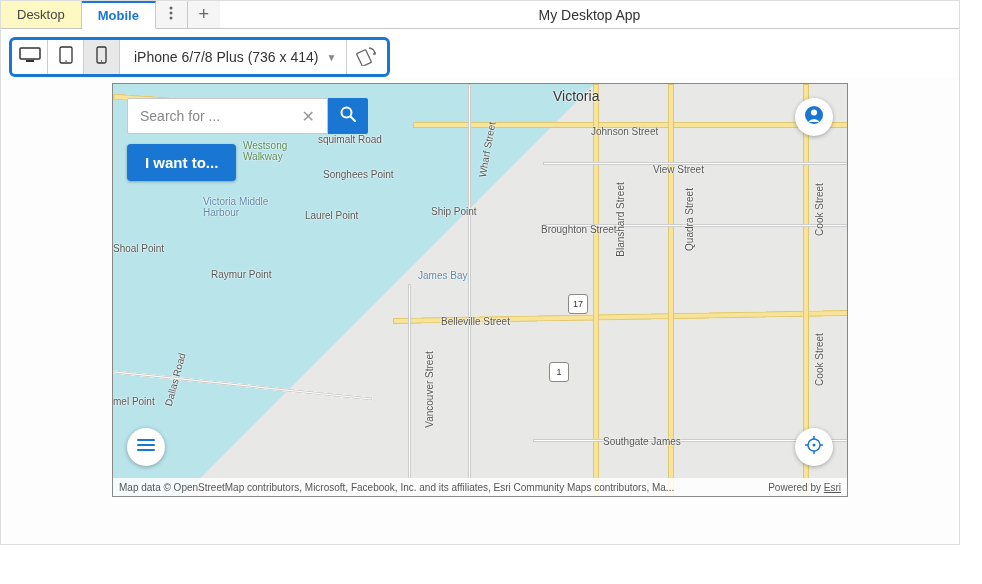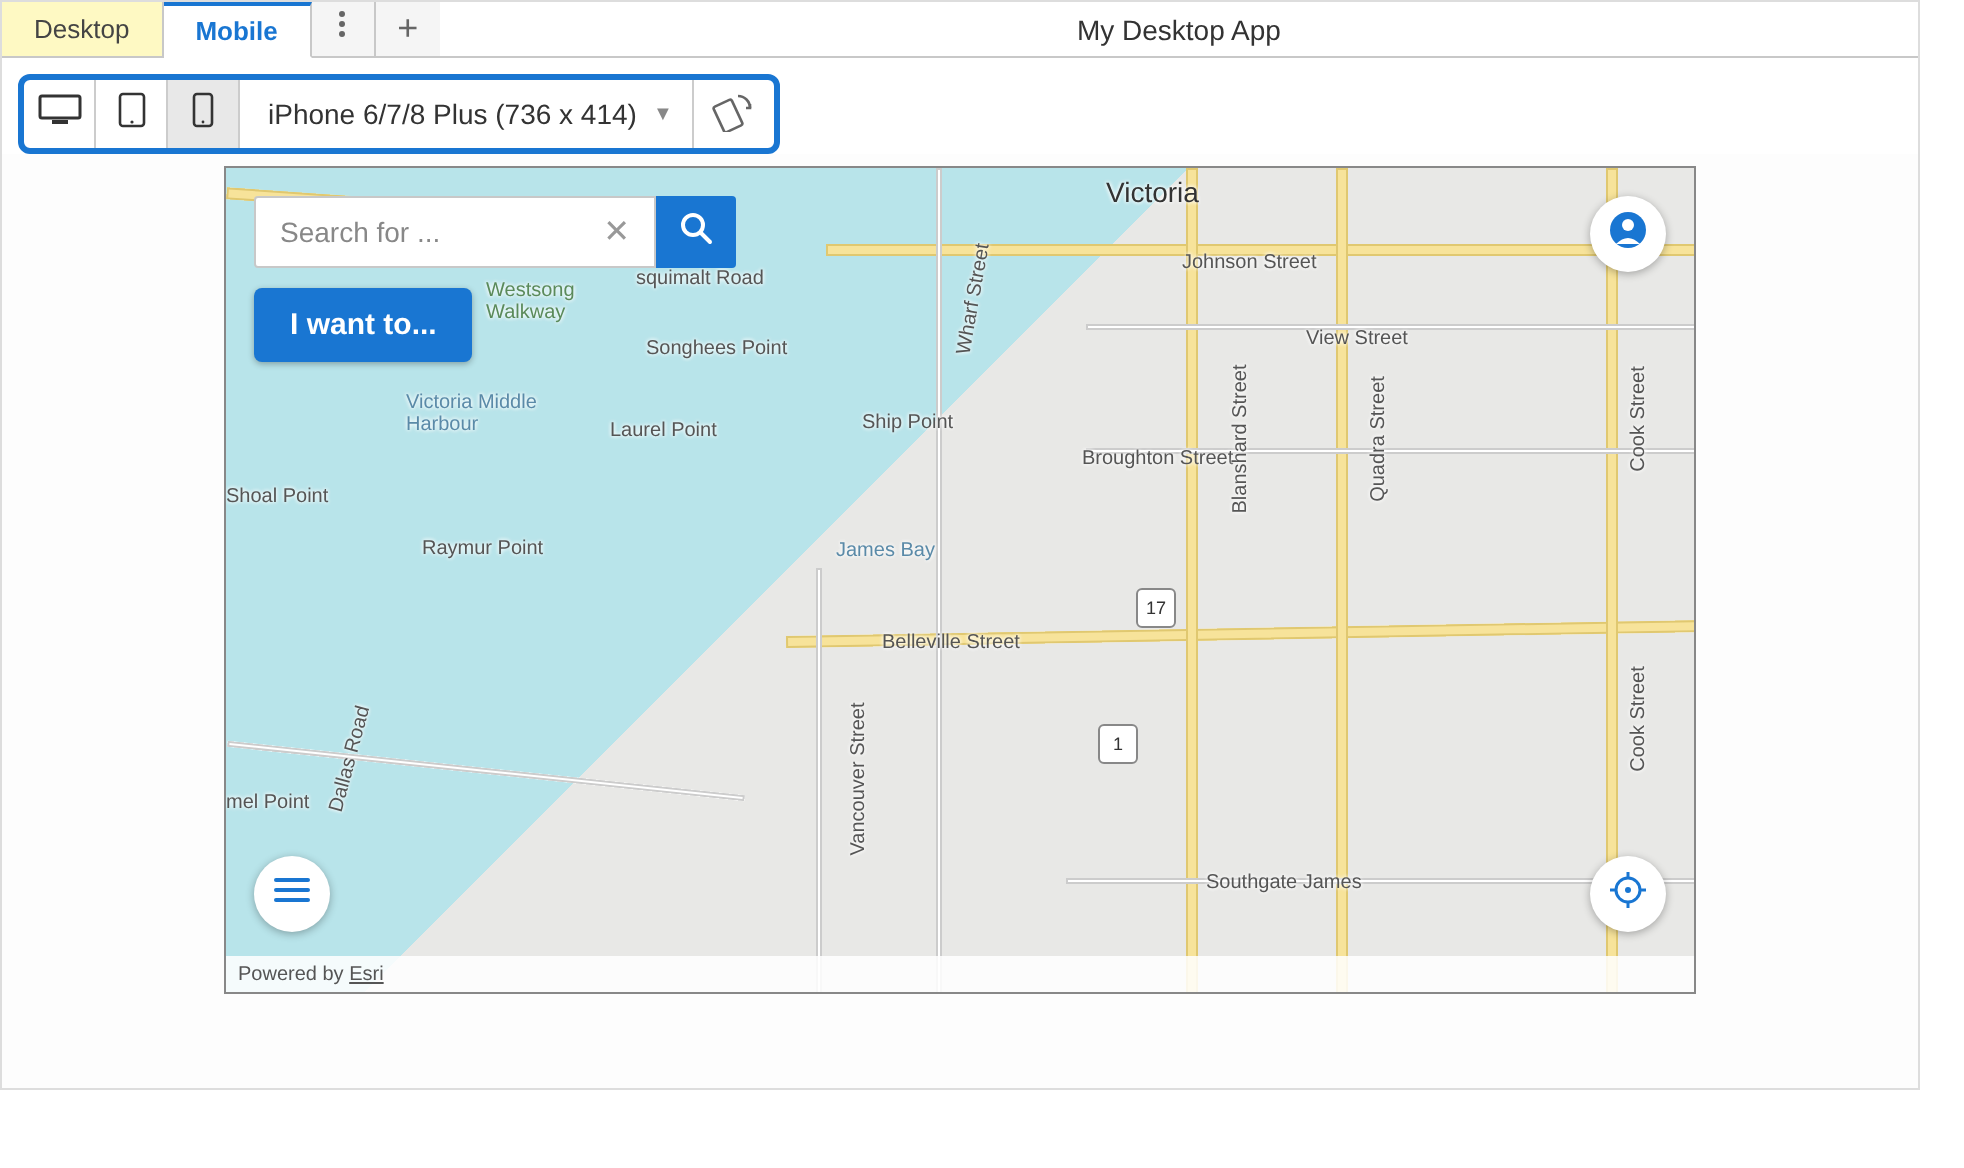--- a/index.html
+++ b/index.html
@@ -382,20 +382,21 @@
               <circle cx="10" cy="10" r="1.5" fill="#1976d2"></circle>
               <line x1="10" y1="1" x2="10" y2="4" stroke="#1976d2" stroke-width="1.5"></line>
               <line x1="10" y1="16" x2="10" y2="19" stroke="#1976d2" stroke-width="1.5"></line>
               <line x1="1" y1="10" x2="4" y2="10" stroke="#1976d2" stroke-width="1.5"></line>
               <line x1="16" y1="10" x2="19" y2="10" stroke="#1976d2" stroke-width="1.5"></line>
             </svg>
         </span>
       </div>
 
       <div class="attribution">
+        <span>Map data © OpenStreetMap contributors, Microsoft, Facebook, Inc. and its affiliates, Esri Community Maps contributors, Ma...</span>
         <span>
           <span>Powered by </span><a>Esri</a>
         </span>
       </div>
     </div>
   </div>
 
 </div>
 
 </body></html>

